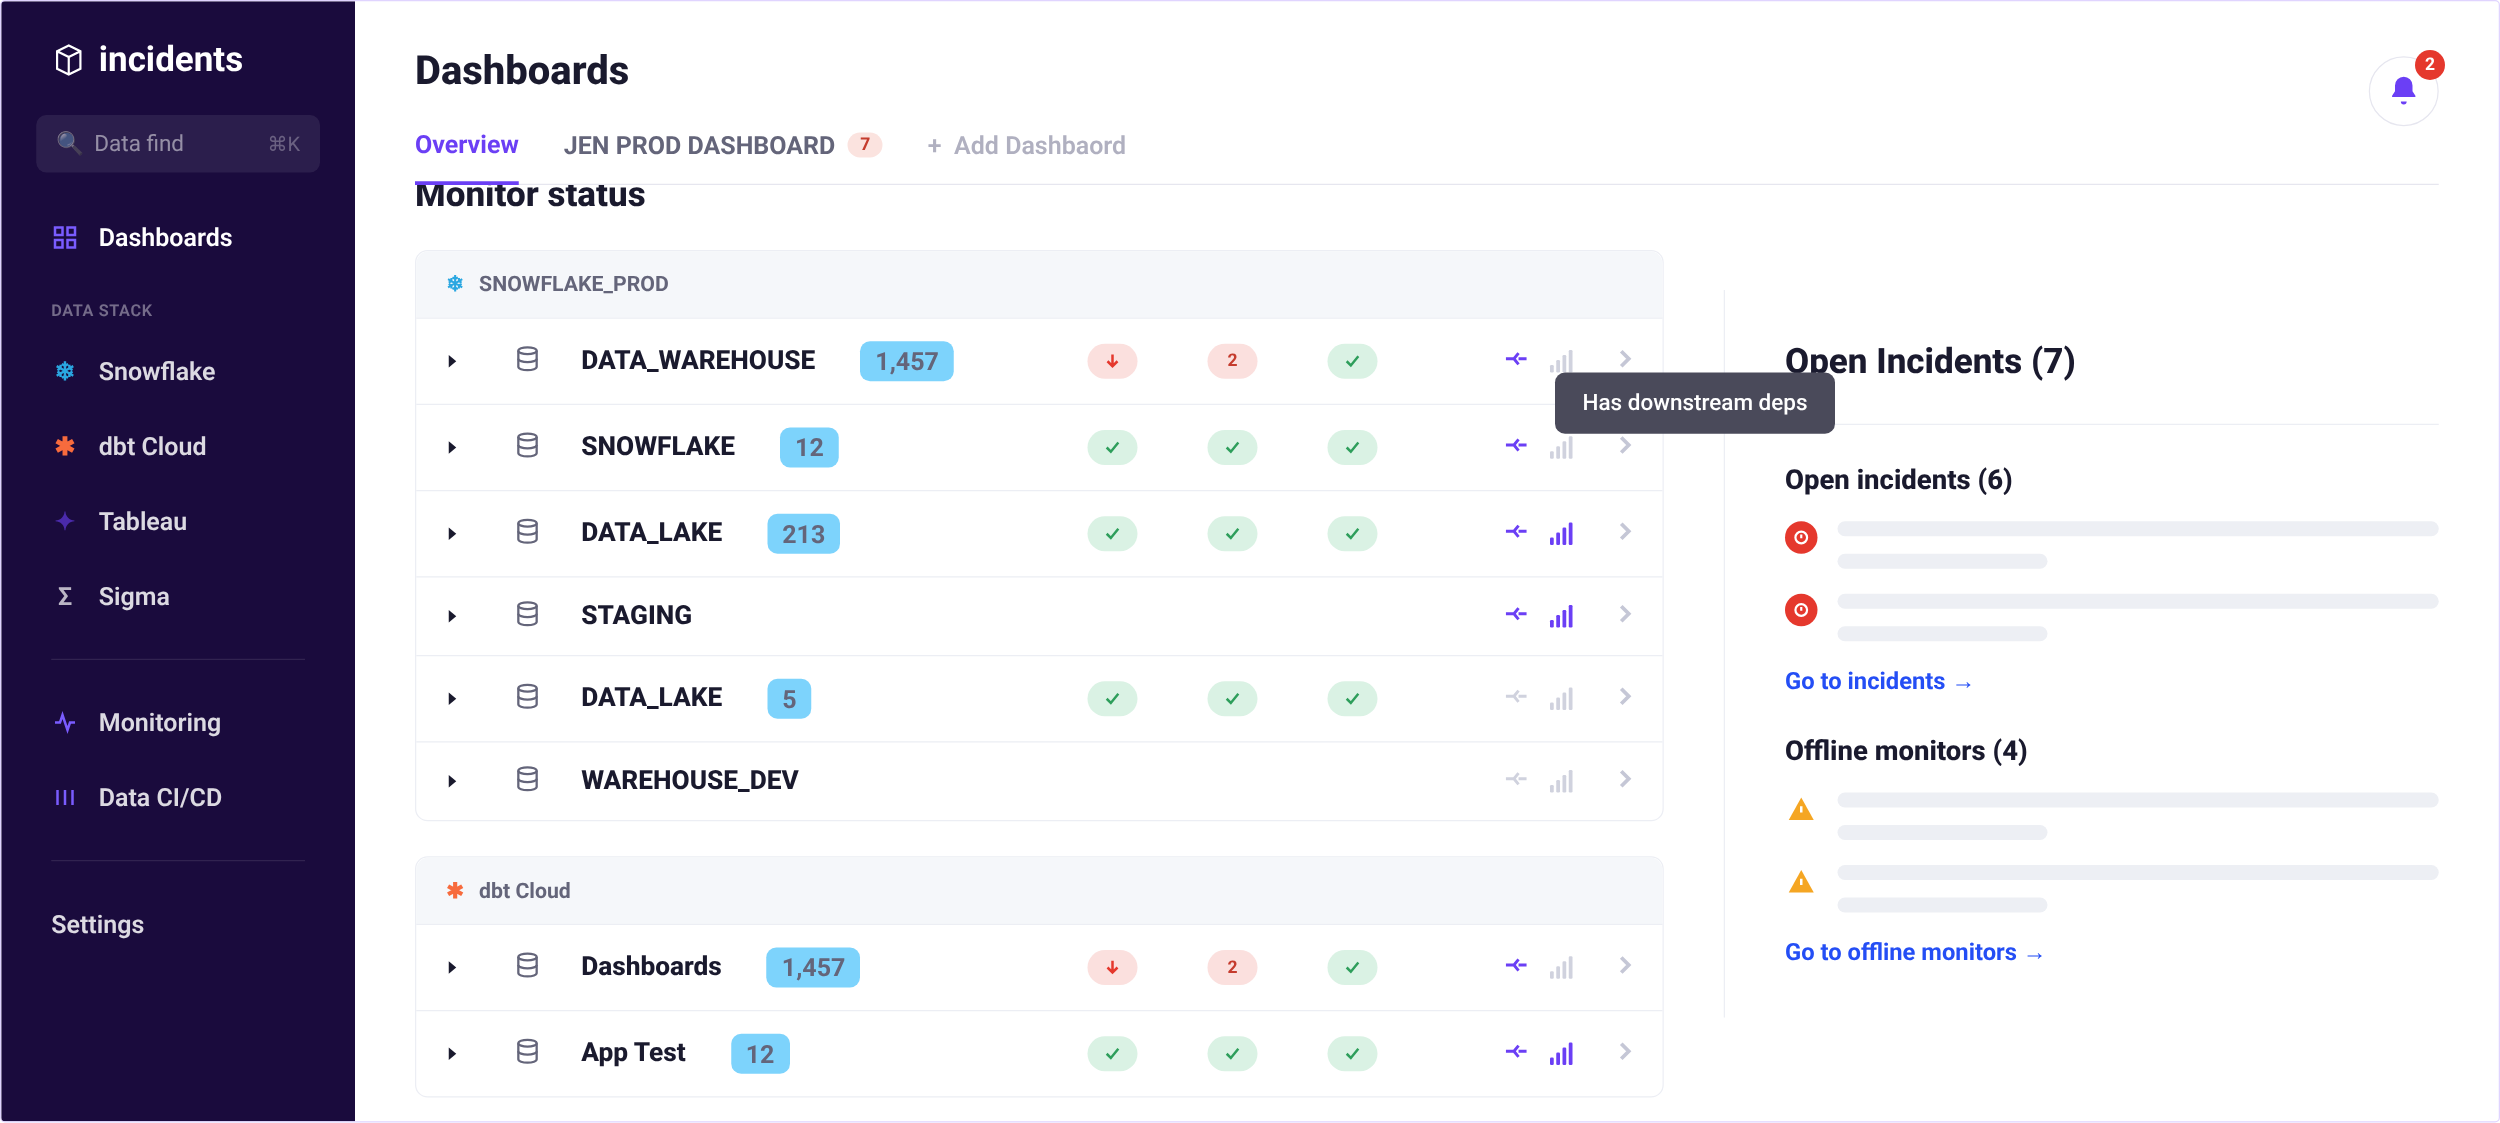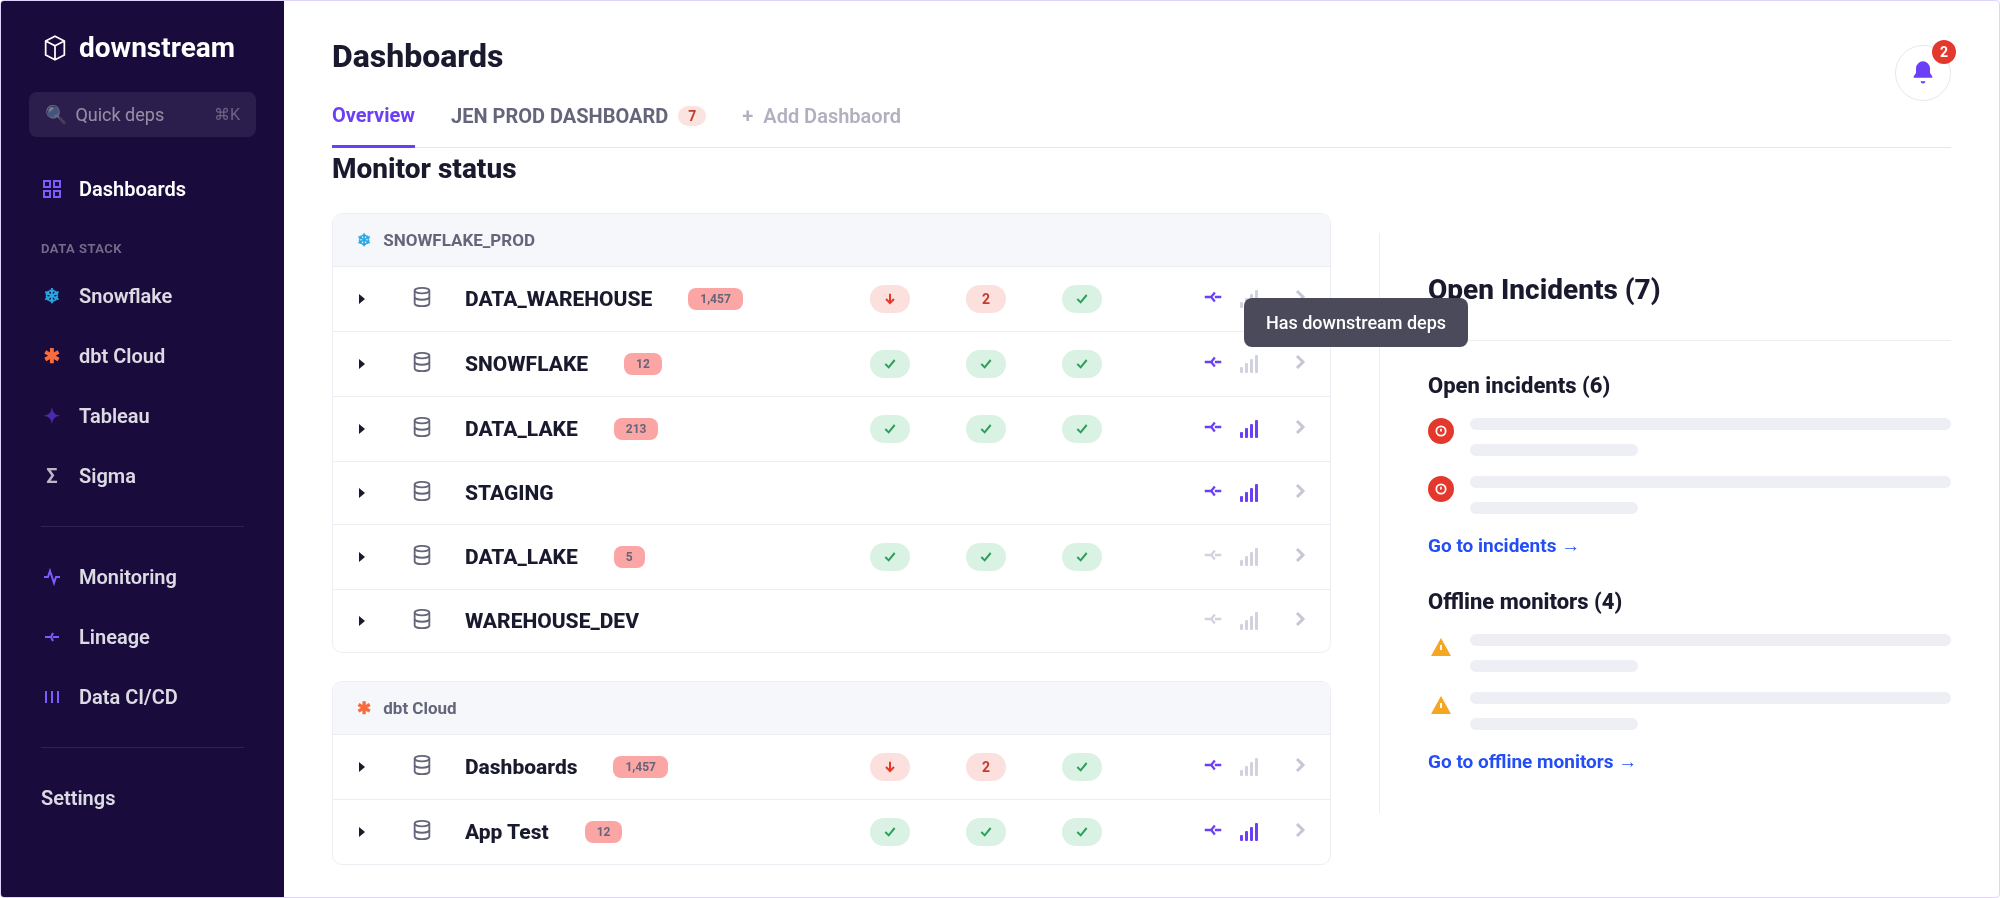--- a/index.html
+++ b/index.html
@@ -182,23 +182,23 @@
   display: flex;
   align-items: center;
   padding: 18px 24px;
   border-top: 1px solid #eceef4;
   gap: 24px;
 }
 .caret { width: 14px; color: #1a1a2e; cursor: pointer; }
 .db-icon { color: #64657a; margin-left: 16px; margin-right: 8px; }
 .row-name { font-size: 21px; font-weight: 800; color: #1a1a2e; }
 .count-chip {
-  background: #fca5a5;
+  background: #7dd3fc;
   color: #64657a;
-  font-size: 12px;
+  font-size: 20px;
   font-weight: 700;
   padding: 4px 12px;
   border-radius: 8px;
   margin-left: 12px;
 }
 .statuses { margin-left: auto; display: flex; align-items: center; gap: 36px; flex-shrink: 0; width: 500px; justify-content: flex-end; }
 .status-cell { width: 60px; display:flex; justify-content:center; }
 .pill {
   width: 40px; height: 28px;
   border-radius: 14px;
@@ -269,25 +269,25 @@
 </head>
 <body>
 
 <aside class="sidebar">
   <div class="logo">
     <span class="logo-icon">
       <svg viewBox="0 0 24 24" fill="#fff">
           <path d="M4 6l8-4 8 4v12l-8 4-8-4z M4 6l8 4 8-4 M12 10v12" stroke="#fff" stroke-width="1.5" fill="none"></path>
         </svg>
     </span>
-    <span>downstream</span>
+    <span>incidents</span>
   </div>
   <div class="quickfind">
     <span>🔍</span>
-    <span>Quick deps</span>
+    <span>Data find</span>
     <span class="kbd">⌘K</span>
   </div>
 
   <div class="nav-item active">
     <span class="nav-icon">
         <svg width="20" height="20" viewBox="0 0 20 20" fill="none" stroke="#7a5cff" stroke-width="2">
           <rect x="2" y="2" width="6" height="6"></rect>
           <rect x="12" y="2" width="6" height="6"></rect>
           <rect x="2" y="12" width="6" height="6"></rect>
           <rect x="12" y="12" width="6" height="6"></rect>
@@ -317,28 +317,20 @@
 
   <div class="divider"></div>
 
   <div class="nav-item">
     <span class="nav-icon">
         <svg width="20" height="20" viewBox="0 0 20 20" fill="none" stroke="#7a5cff" stroke-width="2">
           <path d="M2 10h4l2-6 4 12 2-6h4"></path>
         </svg>
       </span>
     <span>Monitoring</span>
-  </div>
-  <div class="nav-item">
-    <span class="nav-icon">
-        <svg width="20" height="20" viewBox="0 0 20 20" fill="none" stroke="#7a5cff" stroke-width="2">
-          <path d="M3 10h6m2 0h6M9 10l2-4m0 8l-2-4"></path>
-        </svg>
-      </span>
-    <span>Lineage</span>
   </div>
   <div class="nav-item">
     <span class="nav-icon">
         <svg width="20" height="20" viewBox="0 0 20 20" fill="none" stroke="#7a5cff" stroke-width="2">
           <path d="M4 4v12M10 4v12M16 4v12"></path>
         </svg>
       </span>
     <span>Data CI/CD</span>
   </div>
 

